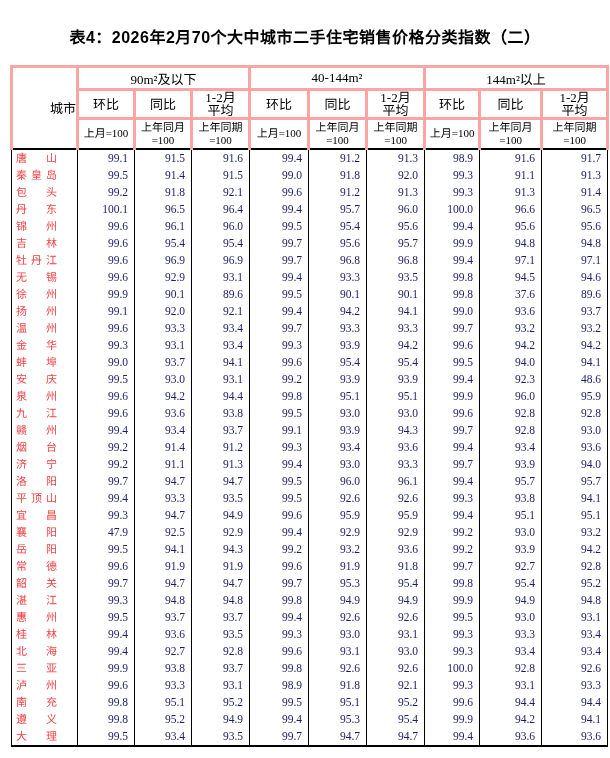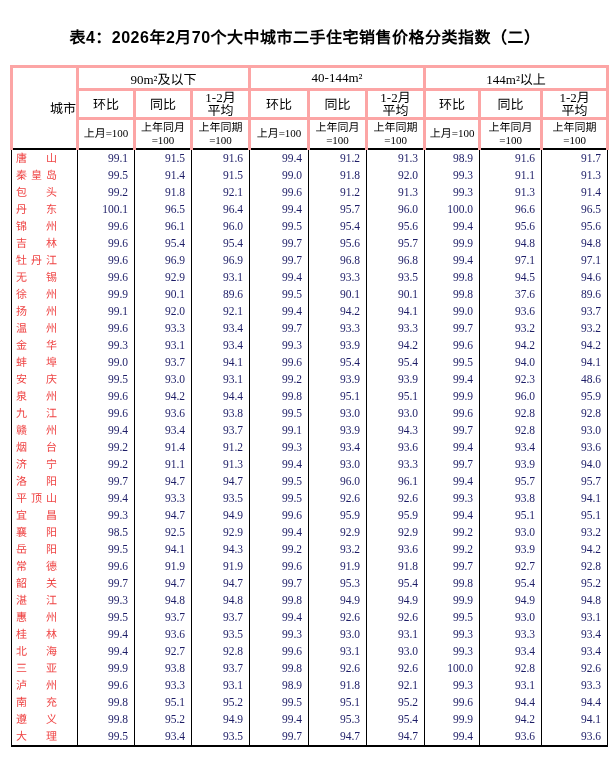--- a/index.html
+++ b/index.html
@@ -432,21 +432,21 @@
         <td class="num">94.9</td>
         <td class="num">99.6</td>
         <td class="num">95.9</td>
         <td class="num">95.9</td>
         <td class="num">99.4</td>
         <td class="num">95.1</td>
         <td class="num">95.1</td>
       </tr>
       <tr>
         <td class="city">襄阳</td>
-        <td class="num">98.5</td>
+        <td class="num">47.9</td>
         <td class="num">92.5</td>
         <td class="num">92.9</td>
         <td class="num">99.4</td>
         <td class="num">92.9</td>
         <td class="num">92.9</td>
         <td class="num">99.2</td>
         <td class="num">93.0</td>
         <td class="num">93.2</td>
       </tr>
       <tr>

